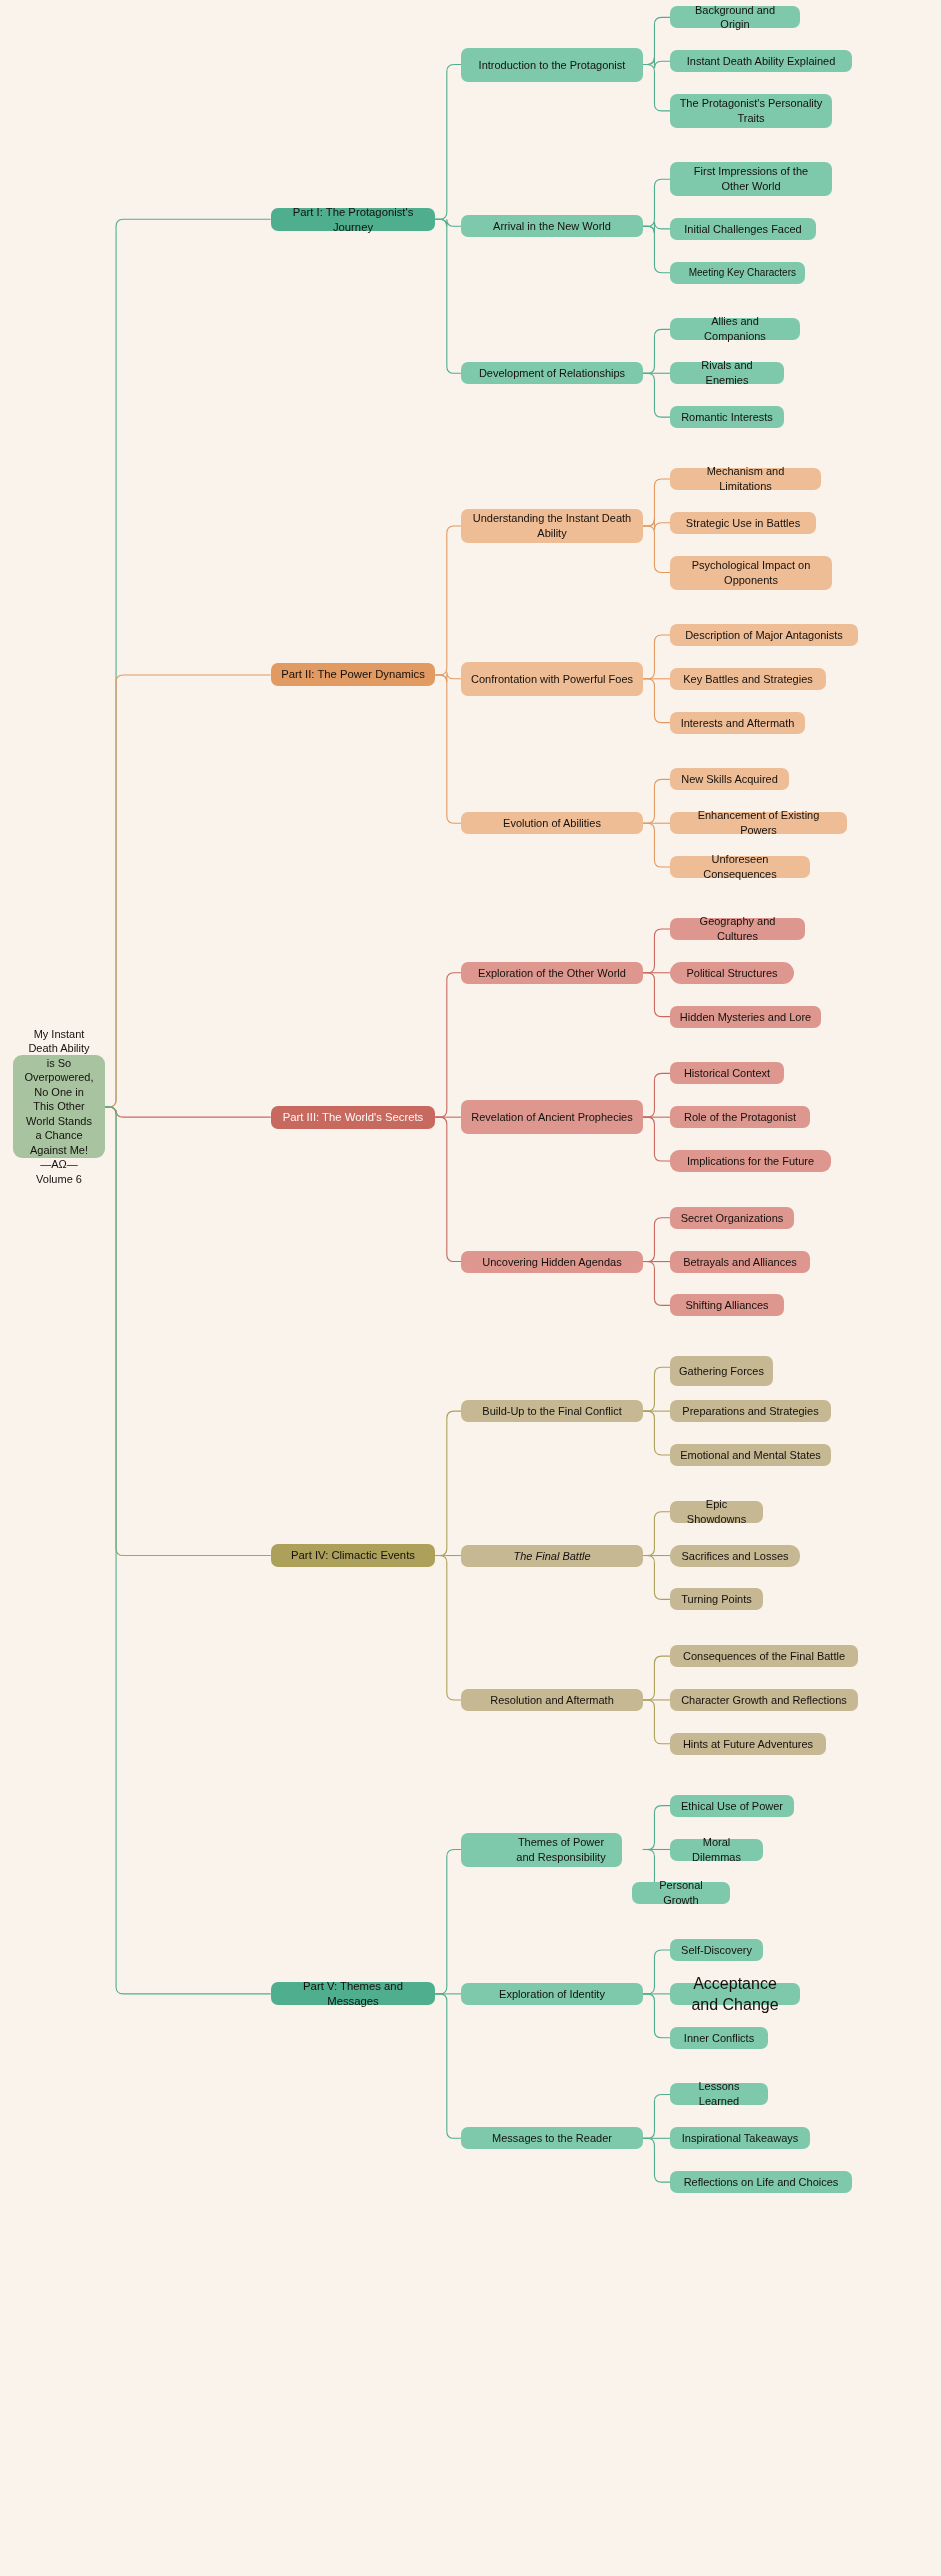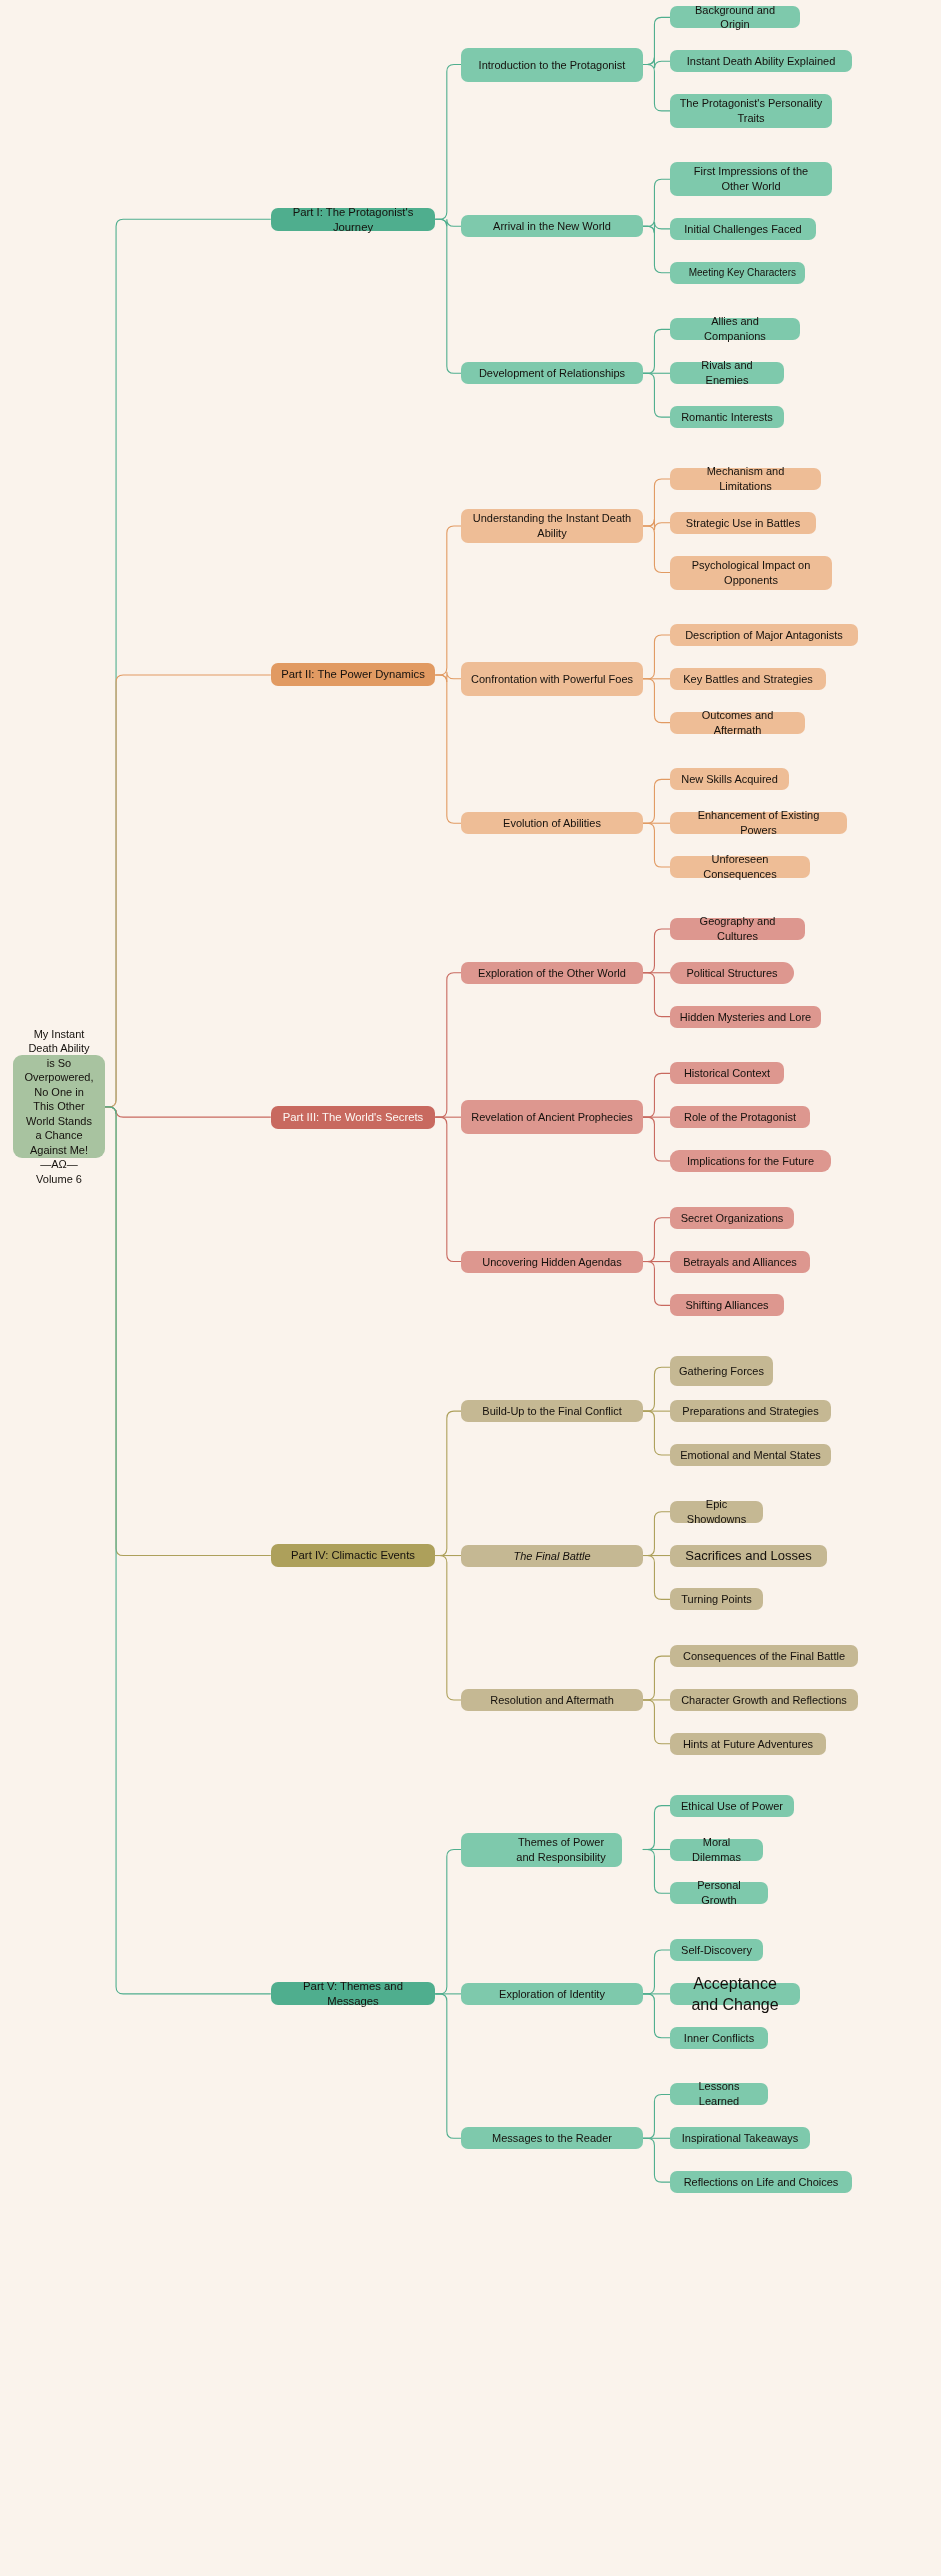--- a/index.html
+++ b/index.html
@@ -158,21 +158,21 @@
       <div class="node l2" style="left: 461px; top: 509px; width: 182px; height: 34px; background: rgb(238, 189, 150); font-size: 11px;">
         <span>Understanding the Instant Death Ability</span>
       </div>
       <div class="node l3" style="left: 670px; top: 624px; width: 188px; height: 22px; background: rgb(238, 189, 150); font-size: 11px;">
         <span>Description of Major Antagonists</span>
       </div>
       <div class="node l3" style="left: 670px; top: 668px; width: 156px; height: 22px; background: rgb(238, 189, 150); font-size: 11px;">
         <span>Key Battles and Strategies</span>
       </div>
       <div class="node l3" style="left: 670px; top: 712px; width: 135px; height: 22px; background: rgb(238, 189, 150); font-size: 11px;">
-        <span>Outcomes and Aftermath</span>
+        <span>Interests and Aftermath</span>
       </div>
       <div class="node l2" style="left: 461px; top: 662px; width: 182px; height: 34px; background: rgb(238, 189, 150); font-size: 11px;">
         <span>Confrontation with Powerful Foes</span>
       </div>
       <div class="node l3" style="left: 670px; top: 768px; width: 119px; height: 22px; background: rgb(238, 189, 150); font-size: 11px;">
         <span>New Skills Acquired</span>
       </div>
       <div class="node l3" style="left: 670px; top: 812px; width: 177px; height: 22px; background: rgb(238, 189, 150); font-size: 11px;">
         <span>Enhancement of Existing Powers</span>
       </div>
@@ -232,21 +232,21 @@
       </div>
       <div class="node l3" style="left: 670px; top: 1444px; width: 161px; height: 22px; background: rgb(197, 184, 147); font-size: 11px;">
         <span>Emotional and Mental States</span>
       </div>
       <div class="node l2" style="left: 461px; top: 1400px; width: 182px; height: 22px; background: rgb(197, 184, 147); font-size: 11px;">
         <span>Build-Up to the Final Conflict</span>
       </div>
       <div class="node l3" style="left: 670px; top: 1501px; width: 93px; height: 22px; background: rgb(197, 184, 147); font-size: 11px;">
         <span>Epic Showdowns</span>
       </div>
-      <div class="node l3" style="left: 670px; top: 1545px; width: 157px; height: 22px; background: rgb(197, 184, 147); font-size: 13px;">
+      <div class="node l3" style="left: 670px; top: 1545px; width: 130px; height: 22px; background: rgb(197, 184, 147); font-size: 11px; border-radius: 10px;">
         <span>Sacrifices and Losses</span>
       </div>
       <div class="node l3" style="left: 670px; top: 1588px; width: 93px; height: 22px; background: rgb(197, 184, 147); font-size: 11px;">
         <span>Turning Points</span>
       </div>
       <div class="node l2" style="left: 461px; top: 1545px; width: 182px; height: 22px; background: rgb(197, 184, 147); font-size: 11px; font-style: italic;">
         <span>The Final Battle</span>
       </div>
       <div class="node l3" style="left: 670px; top: 1645px; width: 188px; height: 22px; background: rgb(197, 184, 147); font-size: 11px;">
         <span>Consequences of the Final Battle</span>
@@ -262,21 +262,21 @@
       </div>
       <div class="node l1" style="left: 271px; top: 1544px; width: 164px; height: 23px; background: rgb(173, 160, 91); font-size: 11.3px;">
         <span>Part IV: Climactic Events</span>
       </div>
       <div class="node l3" style="left: 670px; top: 1795px; width: 124px; height: 22px; background: rgb(126, 201, 172); font-size: 11px;">
         <span>Ethical Use of Power</span>
       </div>
       <div class="node l3" style="left: 670px; top: 1839px; width: 93px; height: 22px; background: rgb(126, 201, 172); font-size: 11px;">
         <span>Moral Dilemmas</span>
       </div>
-      <div class="node l3" style="left: 670px; top: 1882px; width: 98px; height: 22px; background: rgb(126, 201, 172); font-size: 11px;">
+      <div class="node l3" style="left: 632px; top: 1882px; width: 98px; height: 22px; background: rgb(126, 201, 172); font-size: 11px;">
         <span>Personal Growth</span>
       </div>
       <div class="node l2" style="left: 461px; top: 1833px; width: 161px; height: 34px; background: rgb(126, 201, 172); font-size: 11px; padding-left: 48px;">
         <span>Themes of Power and Responsibility</span>
       </div>
       <div class="node l3" style="left: 670px; top: 1939px; width: 93px; height: 22px; background: rgb(126, 201, 172); font-size: 11px;">
         <span>Self-Discovery</span>
       </div>
       <div class="node l3" style="left: 670px; top: 1983px; width: 130px; height: 22px; background: rgb(126, 201, 172); font-size: 16px;">
         <span>Acceptance and Change</span>

